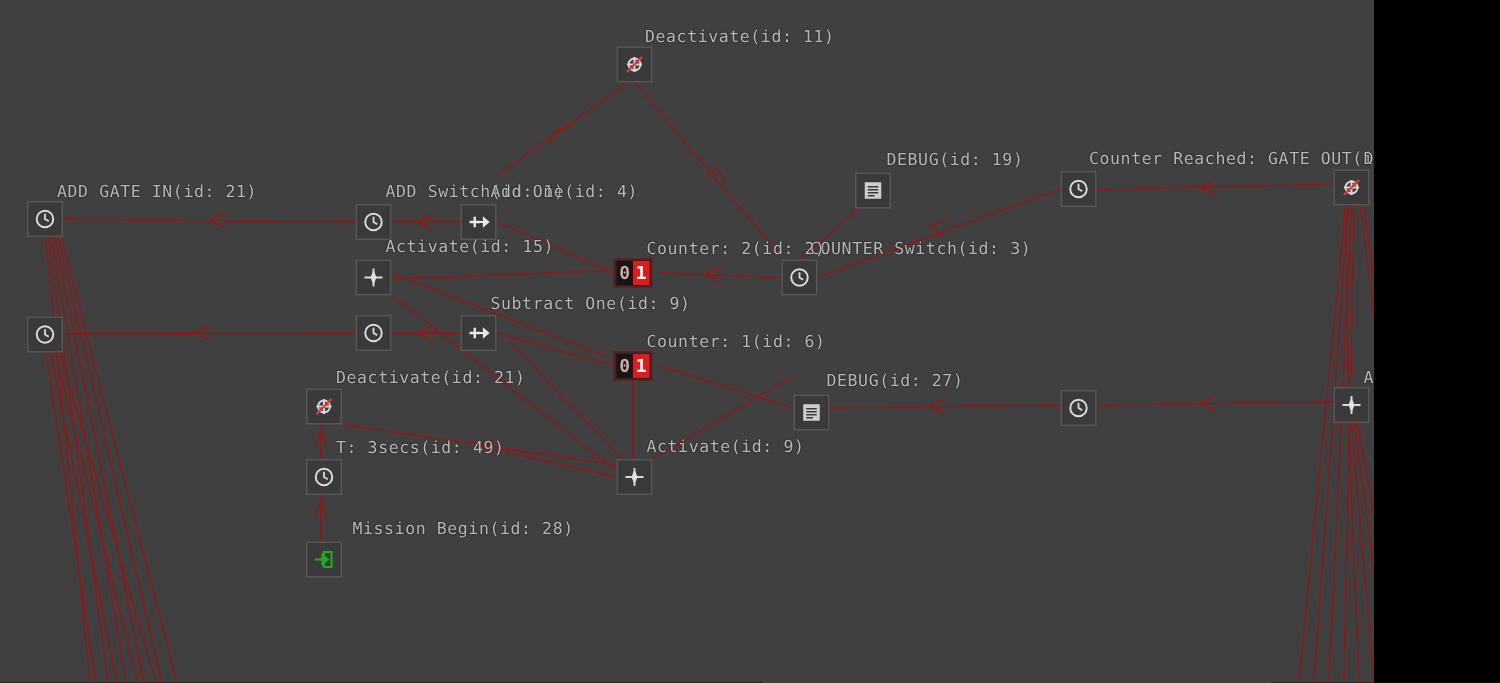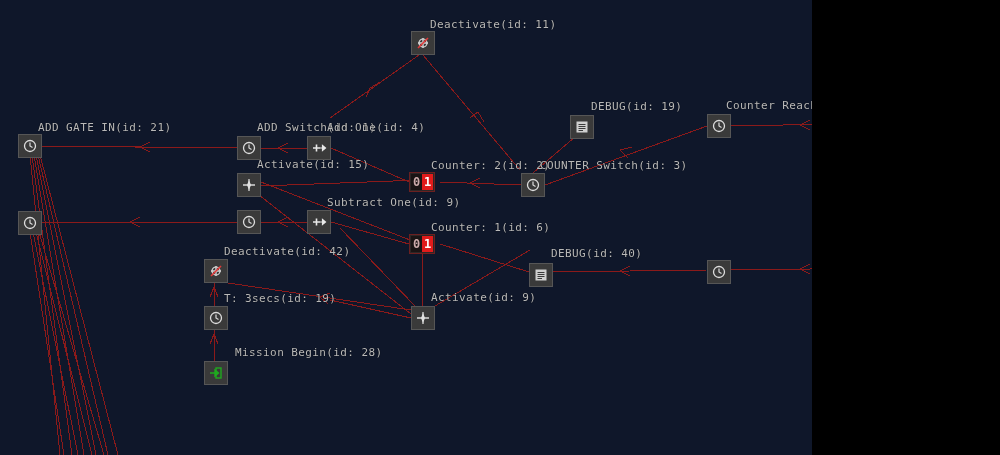--- a/index.html
+++ b/index.html
@@ -1,18 +1,18 @@
 <!DOCTYPE html>
 <html><head>
 <meta charset="utf-8">
 <style>
   html,body{margin:0;padding:0;background:#000;}
   body{width:1000px;height:455px;overflow:hidden;
        font-family:"DejaVu Sans Mono","Liberation Mono",monospace;}
-  #canvas{position:relative;width:812px;height:455px;background:#0f172a;overflow:hidden;}
+  #canvas{position:relative;width:916px;height:455px;background:#404040;overflow:hidden;}
   #wires{position:absolute;left:0;top:0;width:1000px;height:455px;}
   .node{position:absolute;width:24px;height:24px;box-sizing:border-box;
         background:#3a3a3a;border:1px solid #565656;
         display:flex;align-items:center;justify-content:center;z-index:5;}
   .node svg{display:block;}
   .label{position:absolute;white-space:nowrap;color:#b9b9b9;
          font-size:11px;line-height:12px;letter-spacing:.4px;z-index:8;
          text-shadow:0 0 1px #000;}
   .counter{position:absolute;z-index:6;display:flex;align-items:center;
            background:#2e2626;border:1px solid #6b2020;padding:1px;height:20px;box-sizing:border-box;}
@@ -205,42 +205,42 @@
   <div class="label" style="left:591px;top:101px">DEBUG(id: 19)</div>
 
   <div class="node" style="left:529px;top:263px">
     <span>
       <svg width="16" height="16" viewBox="0 0 16 16">
         <rect x="2.5" y="2.5" width="11" height="11" fill="#cfcfcf"></rect>
         <path d="M4.5 5.5 H11.5 M4.5 7.5 H11.5 M4.5 9.5 H11.5 M4.5 11.5 H9" stroke="#3a3a3a" stroke-width="1"></path>
       </svg>
     </span>
   </div>
-  <div class="label" style="left:551px;top:248px">DEBUG(id: 40)</div>
+  <div class="label" style="left:551px;top:248px">DEBUG(id: 27)</div>
 
   <div class="node" style="left:204px;top:259px">
     <span>
       <svg width="16" height="16" viewBox="0 0 16 16">
         <path d="M3 8 L13 8 M8 3 L8 13" stroke="#d8d8d8" stroke-width="1.4"></path>
         <circle cx="8" cy="8" r="4" fill="none" stroke="#d8d8d8" stroke-width="1.2"></circle>
         <path d="M3 13 L13 3" stroke="#e03a3a" stroke-width="1.6"></path>
       </svg>
     </span>
   </div>
-  <div class="label" style="left:224px;top:246px">Deactivate(id: 42)</div>
+  <div class="label" style="left:224px;top:246px">Deactivate(id: 21)</div>
 
   <div class="node" style="left:204px;top:306px">
     <span>
       <svg width="16" height="16" viewBox="0 0 16 16">
         <circle cx="8" cy="8" r="5.5" fill="none" stroke="#dcdcdc" stroke-width="1.3"></circle>
         <path d="M8 4.5 L8 8 L10.5 9.5" stroke="#dcdcdc" stroke-width="1.2" fill="none"></path>
       </svg>
     </span>
   </div>
-  <div class="label" style="left:224px;top:293px">T: 3secs(id: 19)</div>
+  <div class="label" style="left:224px;top:293px">T: 3secs(id: 49)</div>
 
   <div class="node" style="left:204px;top:361px">
     <span>
       <svg width="16" height="16" viewBox="0 0 16 16">
         <rect x="8" y="3" width="5" height="10" fill="none" stroke="#1faa1f" stroke-width="1.4"></rect>
         <path d="M2 8 L10 8 M7 5 L10.5 8 L7 11 Z" stroke="#1faa1f" fill="#1faa1f" stroke-width="1.4"></path>
       </svg>
     </span>
   </div>
   <div class="label" style="left:235px;top:347px">Mission Begin(id: 28)</div>

